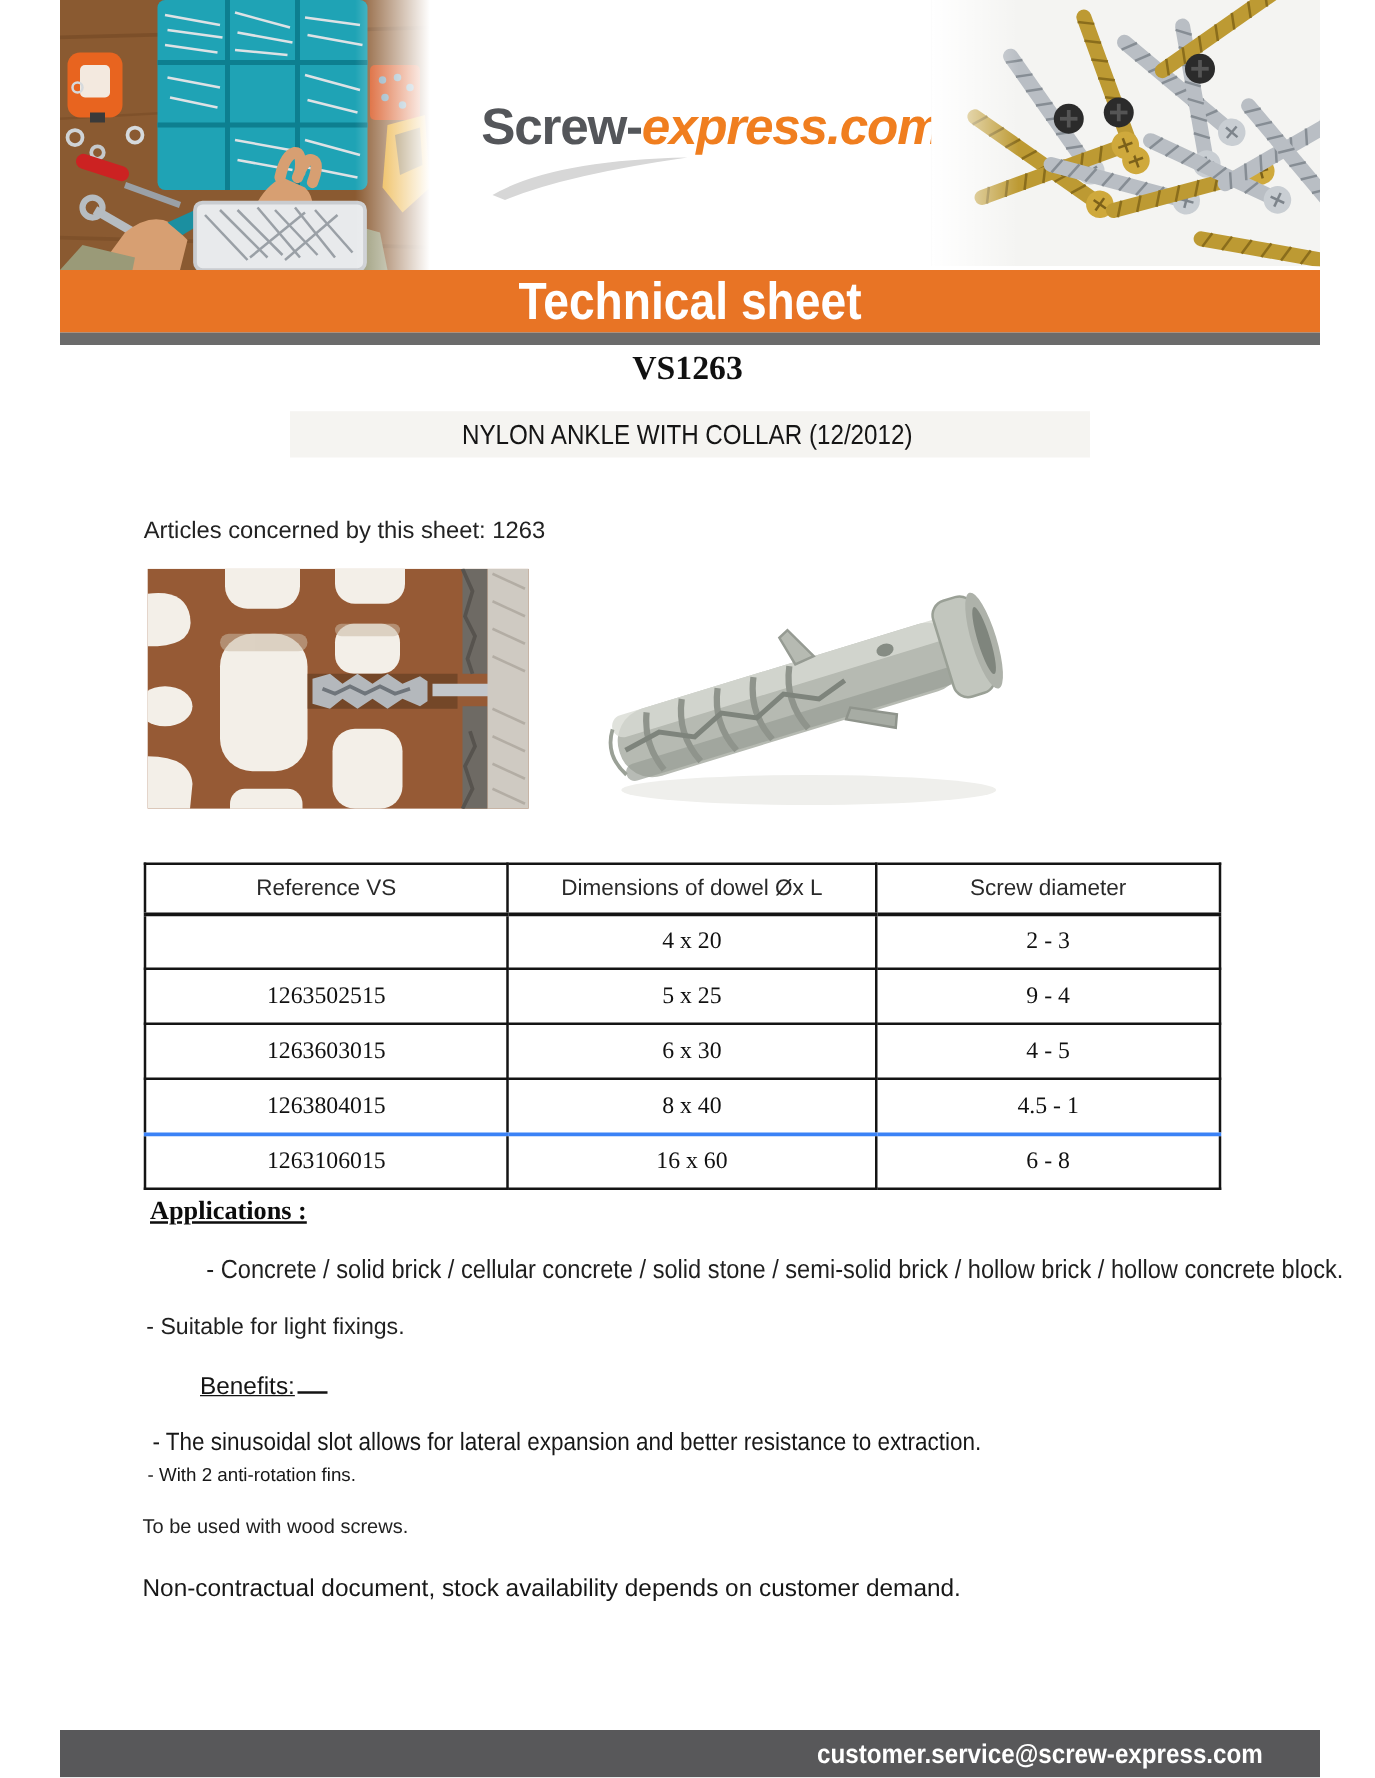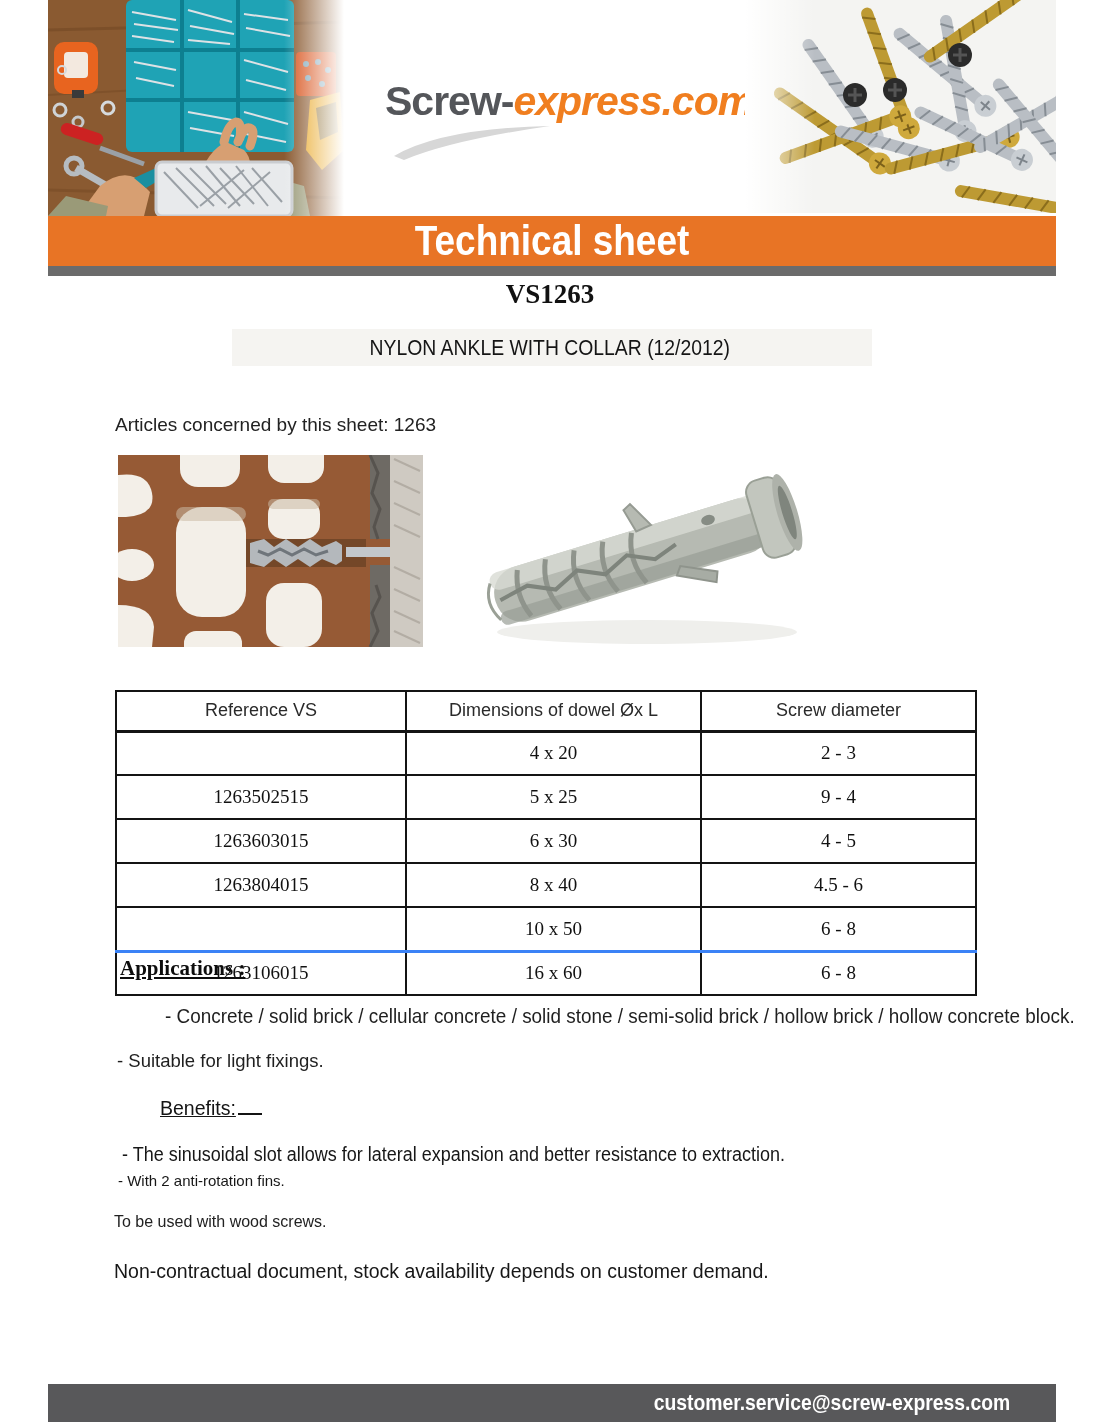--- a/index.html
+++ b/index.html
@@ -333,26 +333,21 @@
         <td>9 - 4</td>
       </tr>
       <tr>
         <td>1263603015</td>
         <td>6 x 30</td>
         <td>4 - 5</td>
       </tr>
       <tr>
         <td>1263804015</td>
         <td>8 x 40</td>
-        <td>4.5 - 6</td>
-      </tr>
-      <tr>
-        <td></td>
-        <td>10 x 50</td>
-        <td>6 - 8</td>
+        <td>4.5 - 1</td>
       </tr>
       <tr class="thick-top">
         <td>1263106015</td>
         <td>16 x 60</td>
         <td>6 - 8</td>
       </tr>
     </tbody>
   </table>
 
   <div id="applications-heading" class="abs">Applications :</div>

